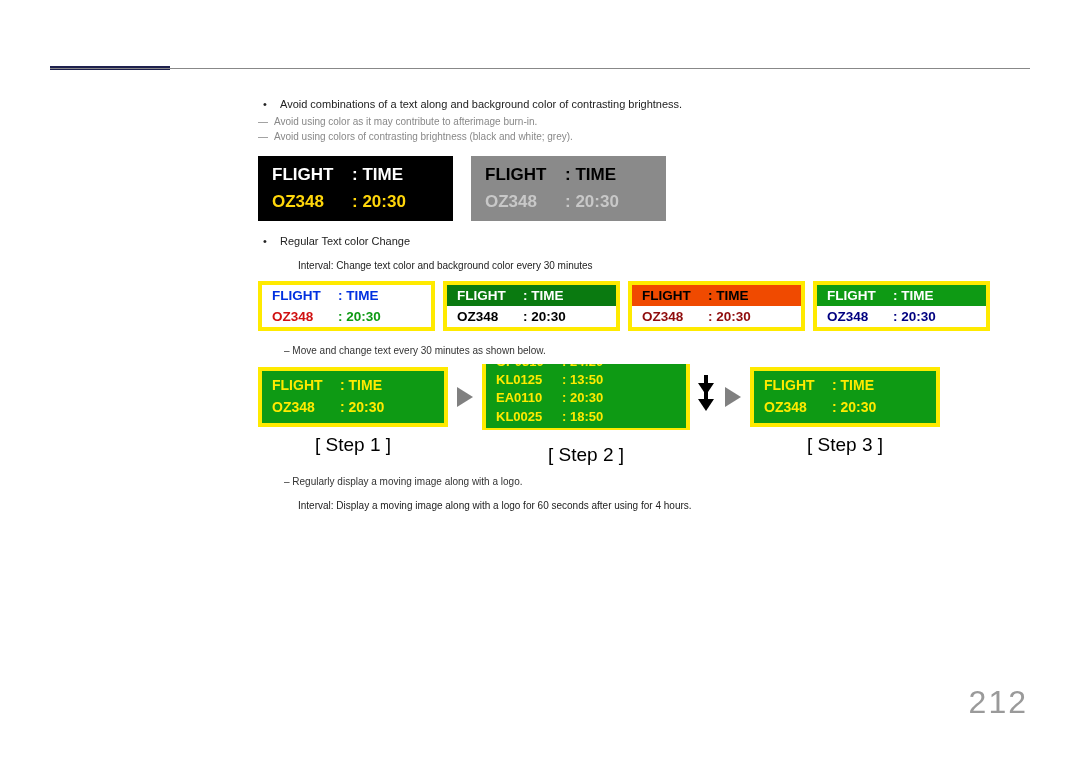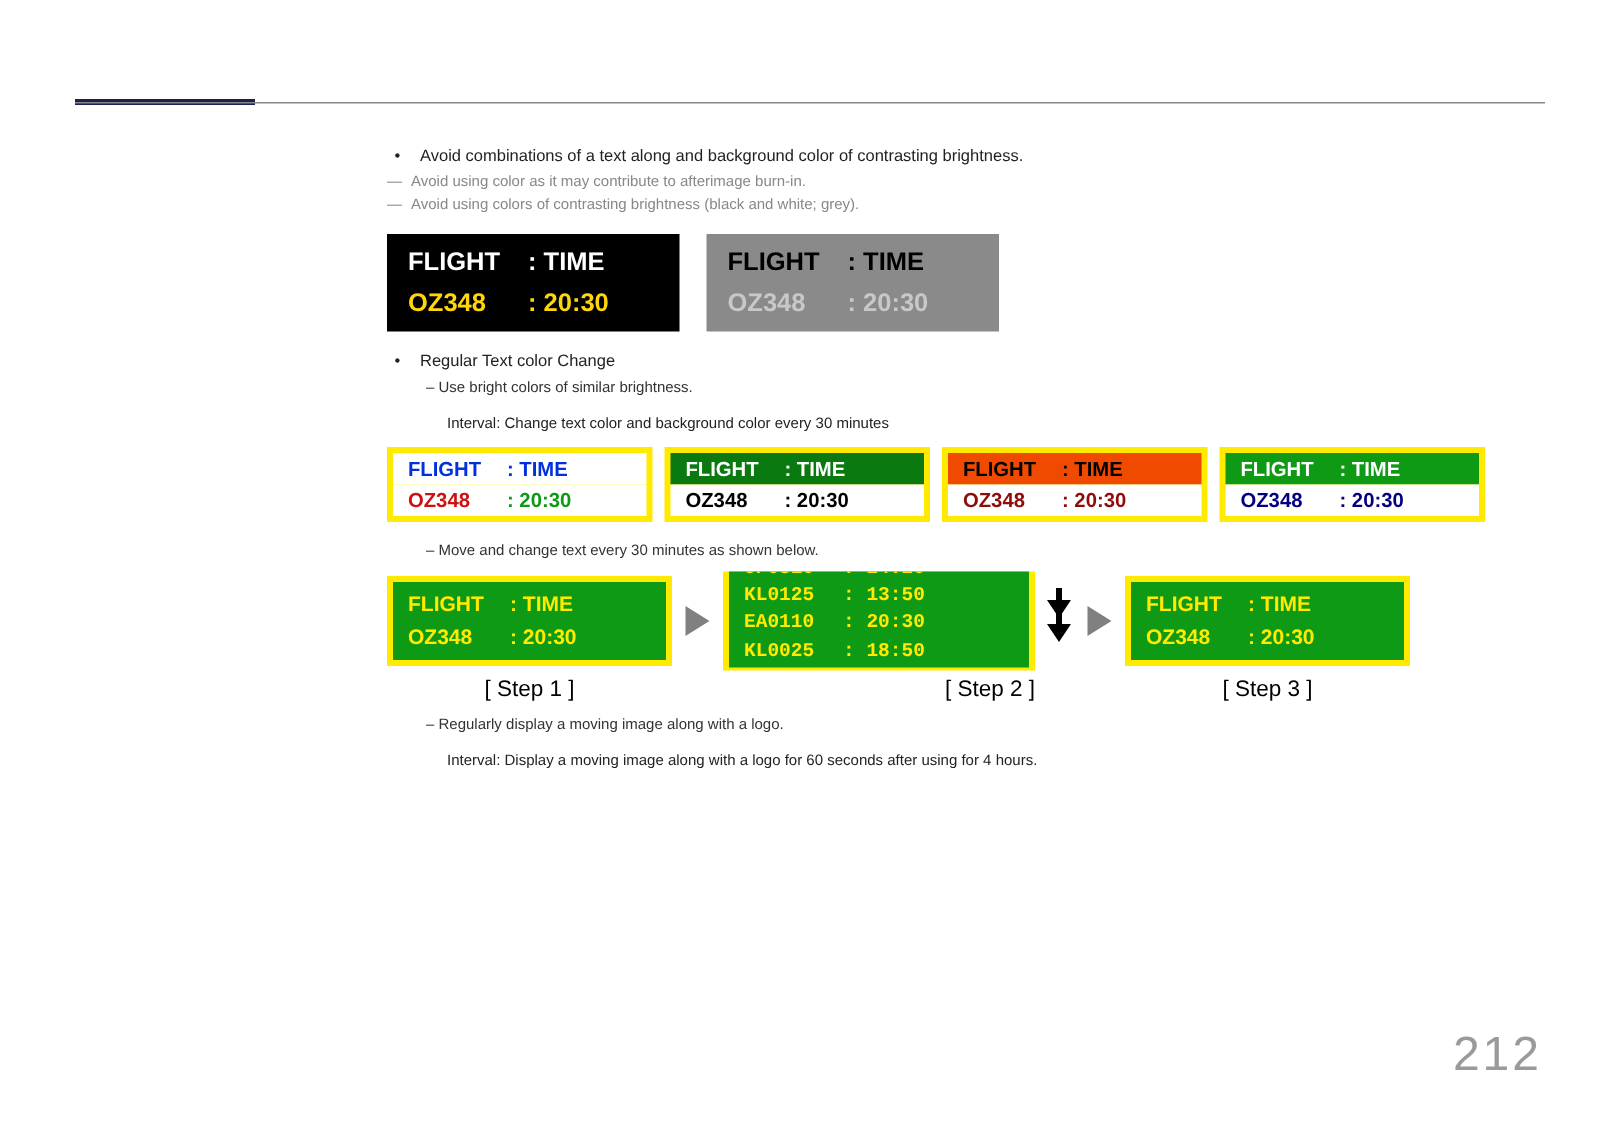--- a/index.html
+++ b/index.html
@@ -147,21 +147,20 @@
   }
   .step-row span:first-child { min-width: 62px; }
 
   .scroll-card {
     width: 208px;
     background: #ffea00;
     padding: 4px;
     position: relative;
     height: 66px;
     overflow: hidden;
-    font-family: Liberation Mono, monospace;
   }
   .scroll-inner {
     background: #0e9a14;
     padding: 2px 10px;
     position: absolute;
     left: 4px; right: 4px;
     top: -13px;
   }
   .scroll-row {
     display: flex;
@@ -194,26 +193,26 @@
     top:-20px; left:-2px;
     width:4px; height:9px;
     background:#000;
   }
   .arrows-col { display:flex; flex-direction:column; align-items:center; justify-content:center; width:20px; }
 
   .step-labels {
     display: flex;
     gap: 6px;
     margin-top: 4px;
-    font-size: 15px;
+    font-size: 19px;
     color: #000;
   }
   .step-labels div:nth-child(1){ width:190px; text-align:center; }
   .step-labels div:nth-child(2){ width:22px; }
-  .step-labels div:nth-child(3){ width:208px; text-align:right; }
+  .step-labels div:nth-child(3){ width:208px; text-align:center;margin-top:10px; }
   .step-labels div:nth-child(4){ width:20px; }
   .step-labels div:nth-child(5){ width:22px; }
   .step-labels div:nth-child(6){ width:190px; text-align:center; }
 
   .pagenum {
     position: absolute;
     right: 52px;
     bottom: 42px;
     font-size: 32px;
     color: #9a9a9a;
@@ -262,21 +261,20 @@
           <span class="txt-ltgrey">OZ348</span>
           <span class="txt-ltgrey">:  20:30</span>
         </div>
     </div>
   </div>
 
   <div class="bullet-line">
     <span class="dot">•</span>
     <span>Regular Text color Change</span>
   </div>
-  <div class="sub-dash">‒   Use bright colors of similar brightness.</div>
   <div class="sub-text">Interval: Change text color and background color every 30 minutes</div>
 
   <div class="row4">
     <div class="card">
       <div class="small-row bg-white">
           <span class="txt-blue">FLIGHT</span>
           <span class="txt-blue">:  TIME</span>
         </div>
       <div class="small-row bg-white">
           <span class="txt-red">OZ348</span>

